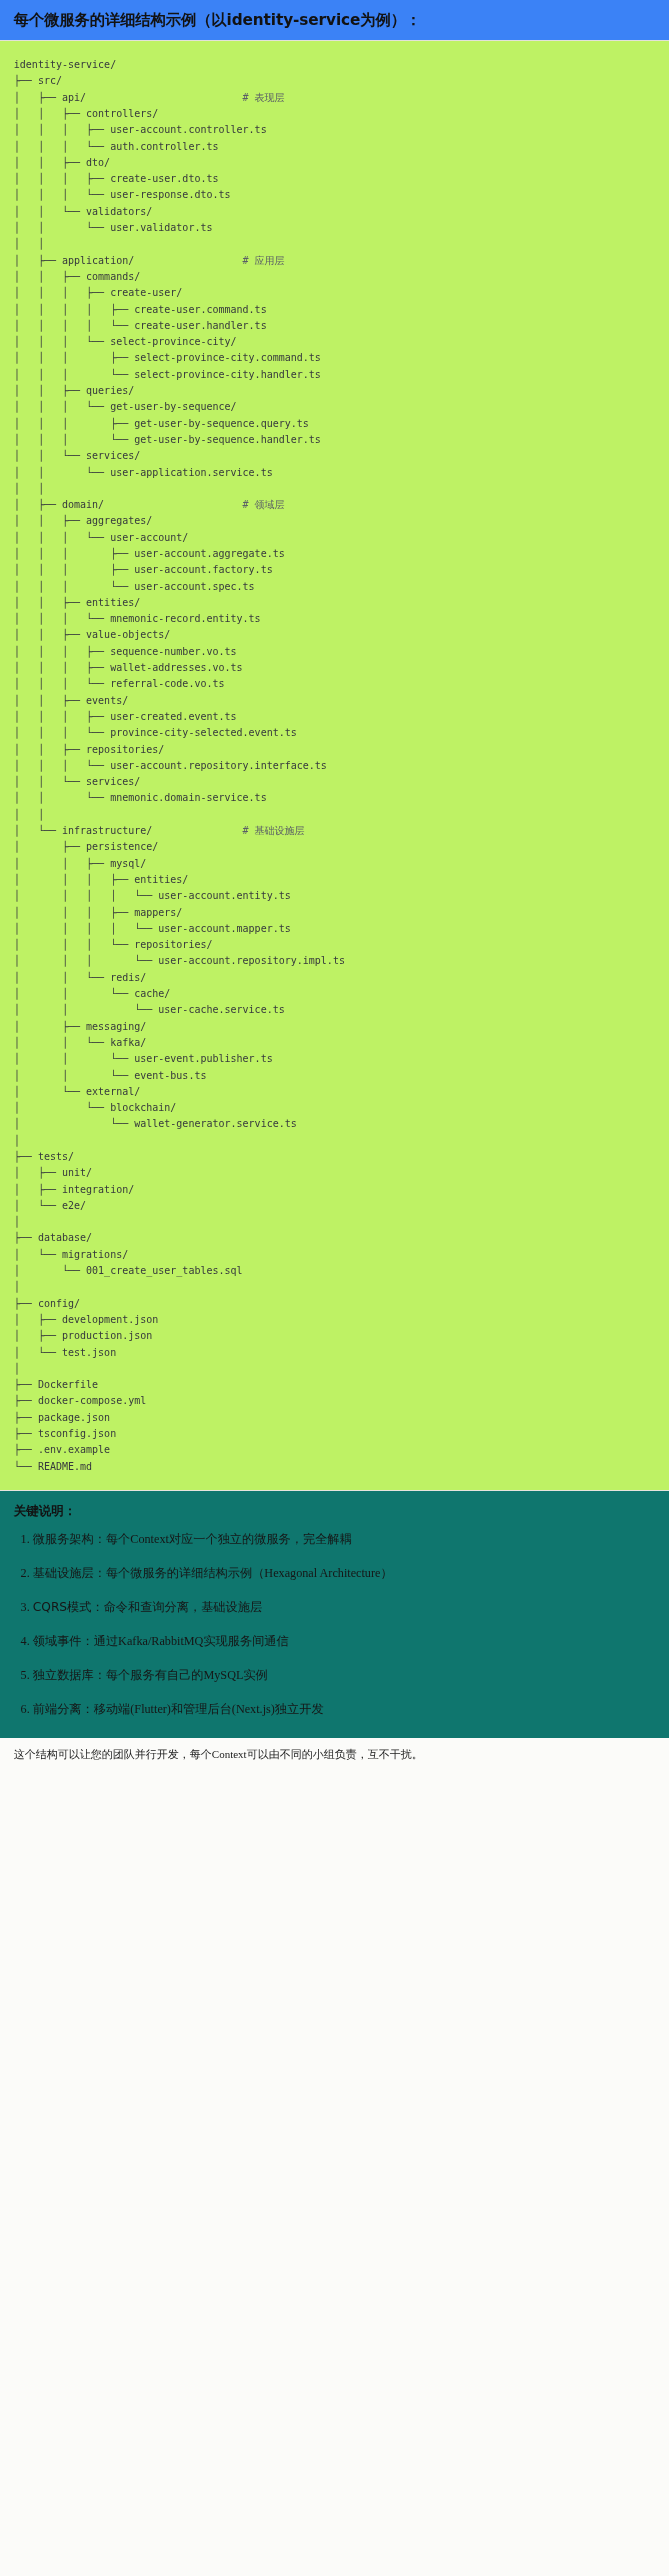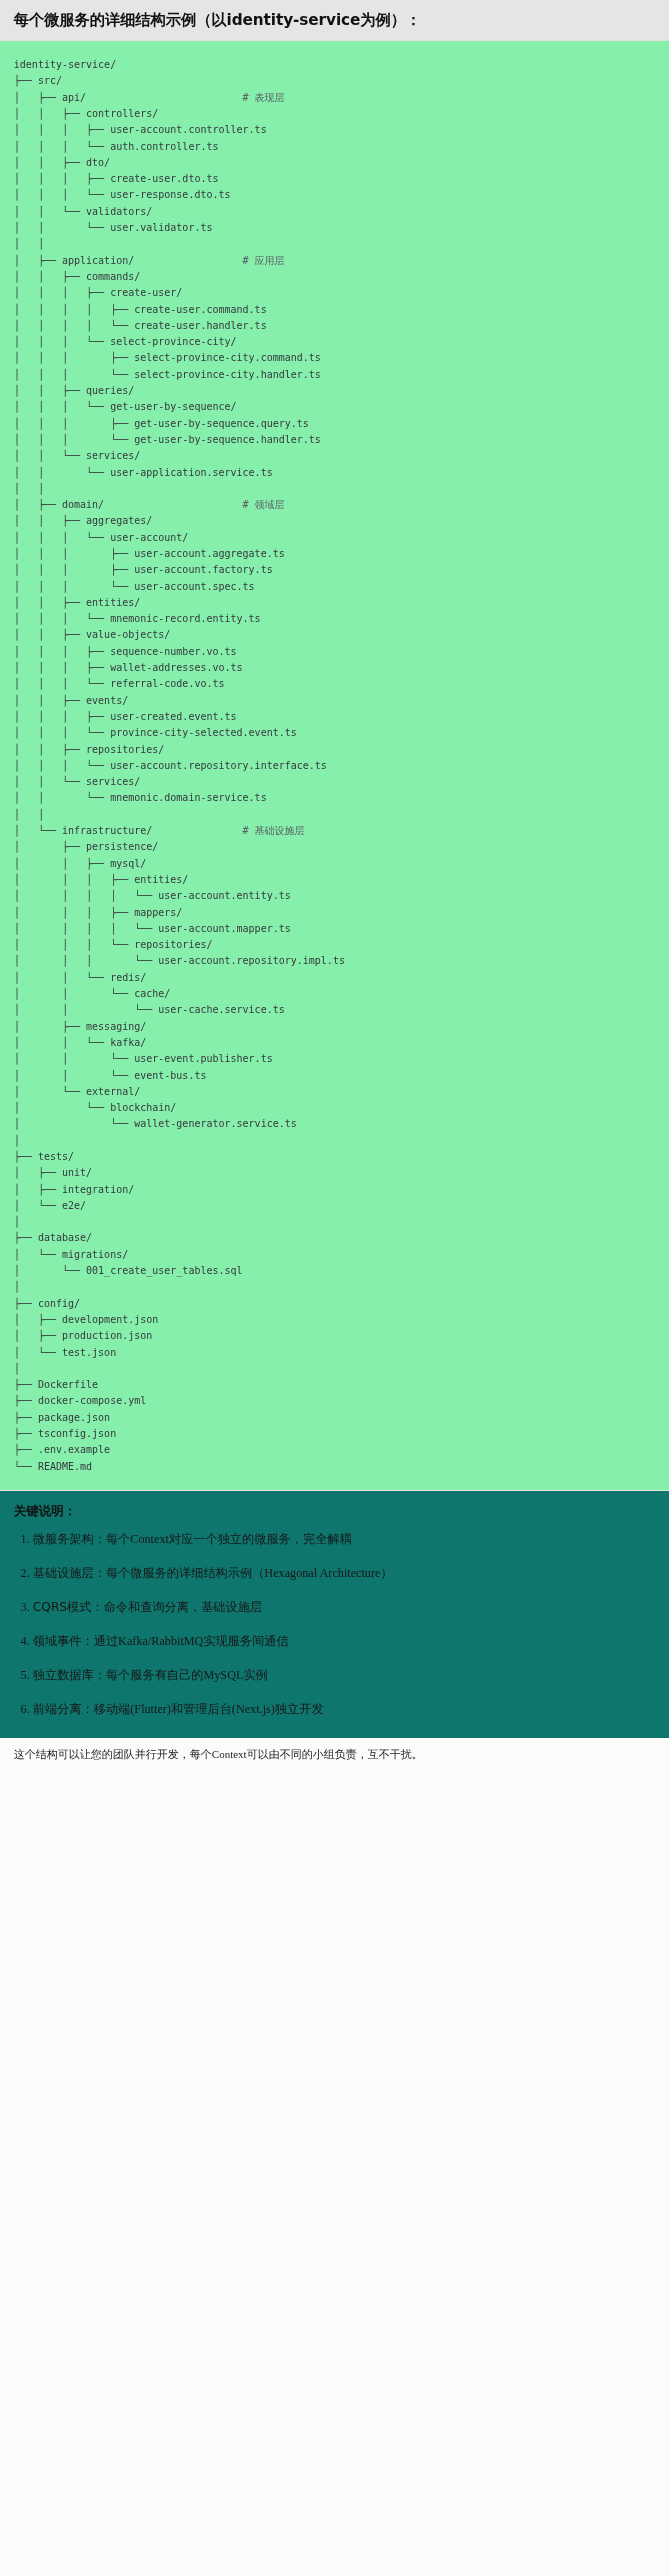--- a/index.html
+++ b/index.html
@@ -15,38 +15,38 @@
     width:669px;
     box-sizing:border-box;
     background:#fbfbf9;
   }
 
   
   .doc-header{
     box-sizing:border-box;
     width:100%;
     padding:10px 13.8px 8.8px 13.8px;
-    background:#e5e5e5;
+    background:#3b82f6;
     border-bottom:0.6px solid #e3e1da;
   }
   .doc-title{
     margin:0;
     font-family:"DejaVu Sans","Liberation Sans",sans-serif;
     font-weight:bold;
     font-size:15.3px;
     letter-spacing:-0.1px;
     color:#121212;
     white-space:nowrap;
   }
 
   
   .code-block{
     box-sizing:border-box;
     width:100%;
-    background:#86efac;
+    background:#bef264;
     padding:16.3px 13.8px 15px 13.8px;
     border-bottom:0.6px solid #e6e4dd;
   }
   pre.tree{
     margin:0;
     font-family:"DejaVu Sans Mono","Liberation Mono",monospace;
     font-size:10px;
     line-height:16.3px;
     color:#36393d;
     white-space:pre;

